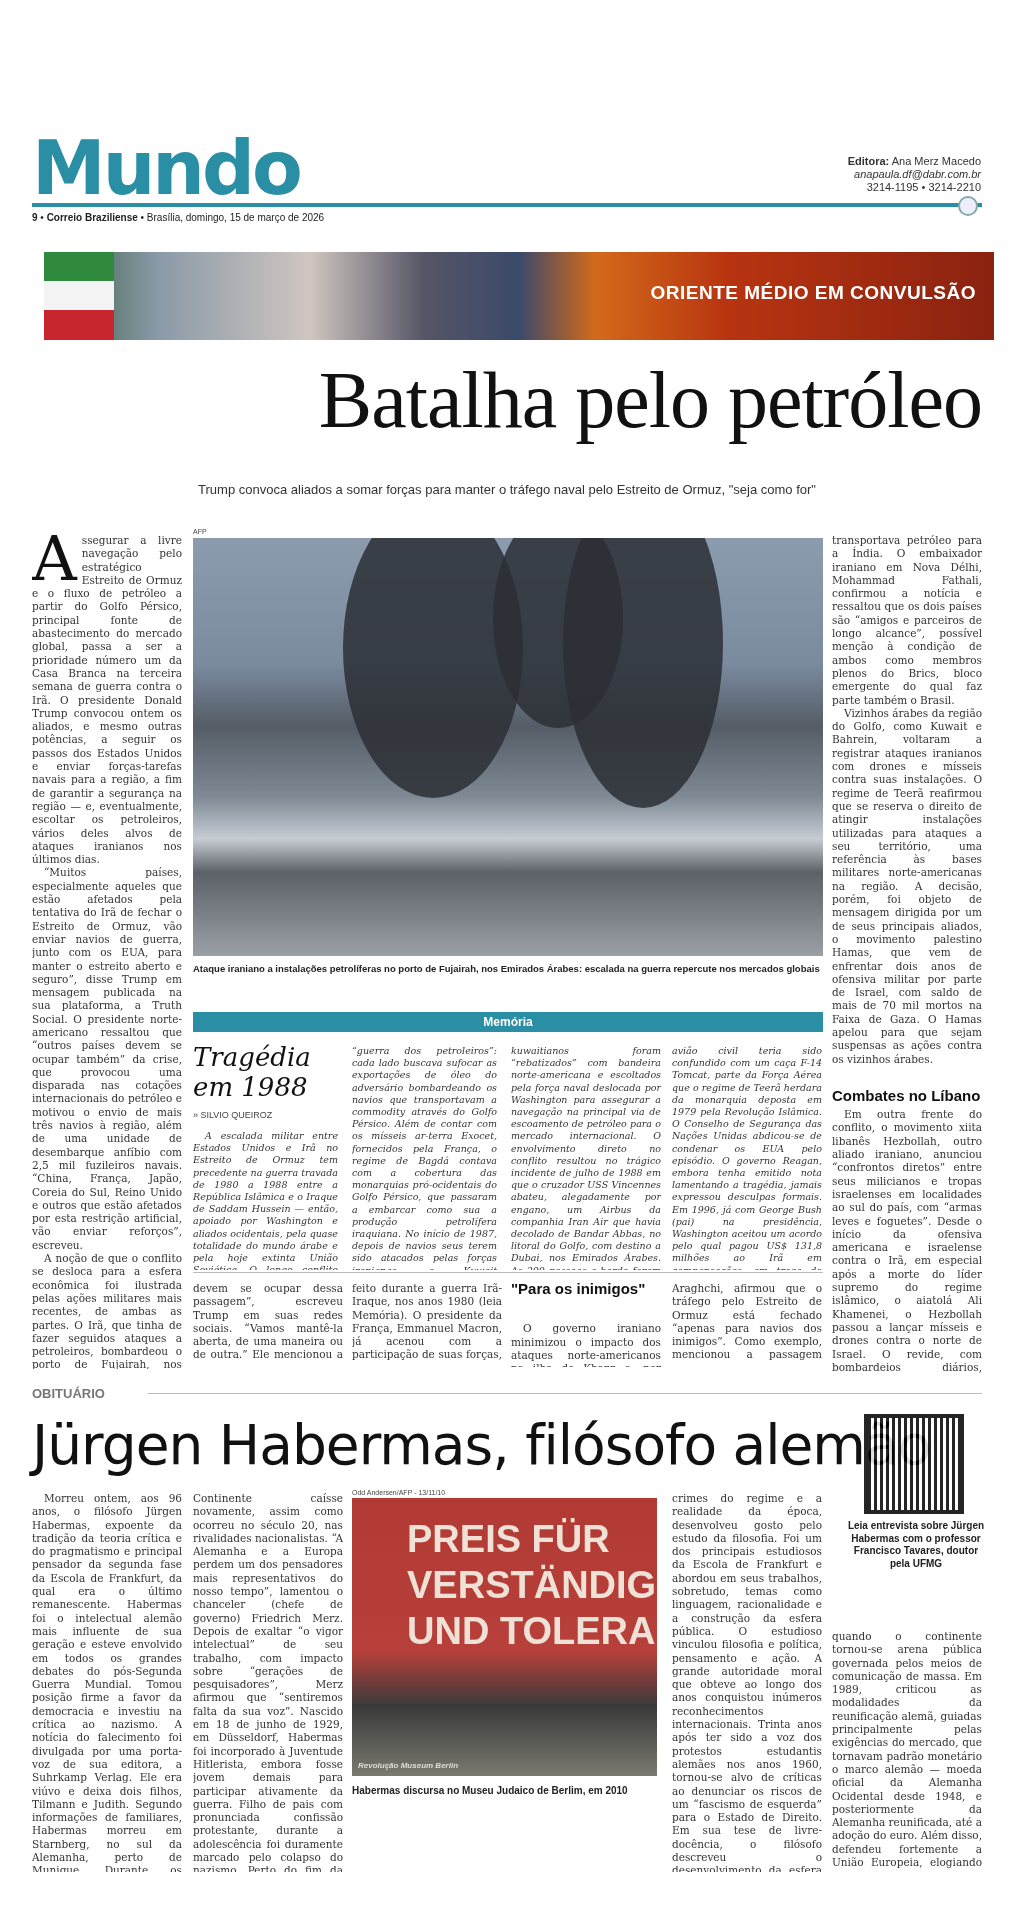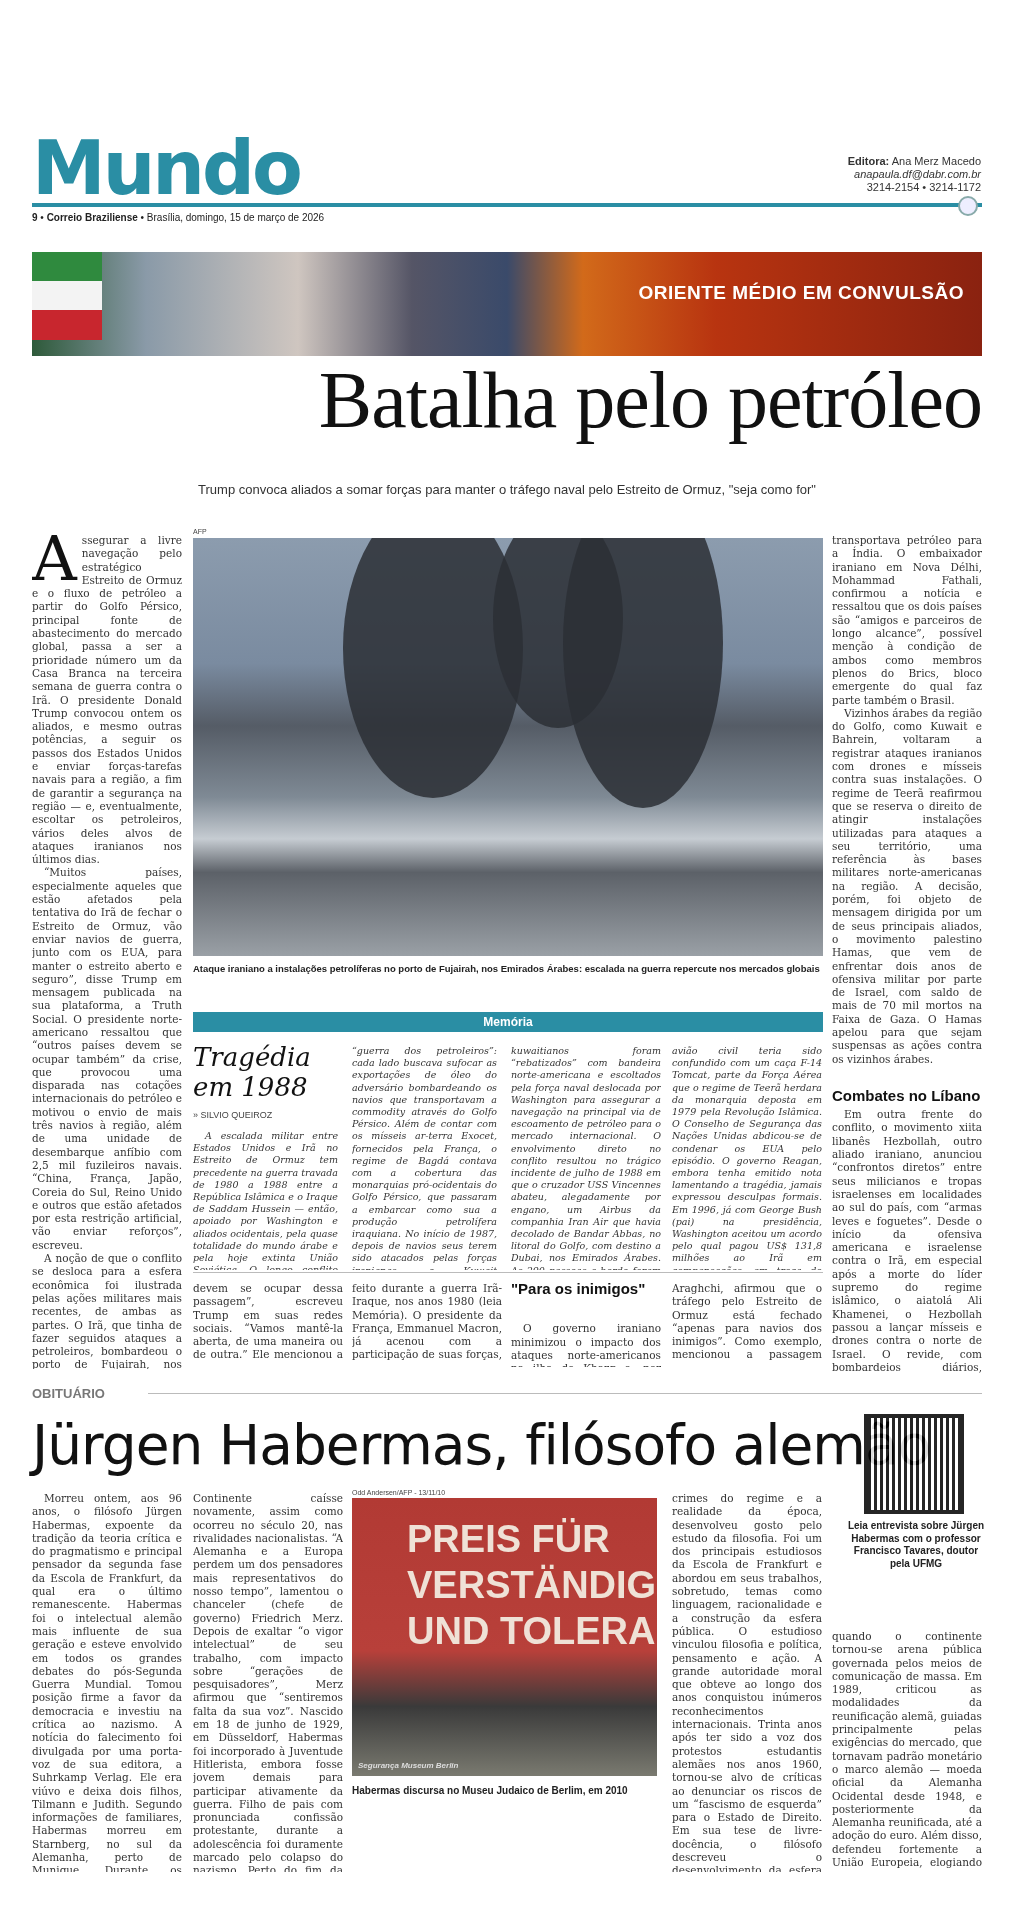--- a/index.html
+++ b/index.html
@@ -5,21 +5,21 @@
 *{box-sizing:border-box;margin:0;padding:0}
 body{width:1011px;height:1913px;background:#fff;font-family:"DejaVu Serif",serif;color:#222;position:relative;overflow:hidden}
 .abs{position:absolute}
 .mast{left:32px;top:128px;font-family:"DejaVu Sans",sans-serif;font-weight:bold;font-size:74px;color:#2a8ea4;letter-spacing:-3px;line-height:80px}
 .rule{left:32px;top:203px;width:950px;height:4px;background:#2a8ea4}
 .globe{left:958px;top:196px;width:20px;height:20px;border:2px solid #8aa;border-radius:50%;background:#eef}
 .editor{right:30px;top:155px;text-align:right;font-family:"Liberation Sans",sans-serif;font-size:11px;line-height:13px;color:#333}
 .editor .em{font-style:italic}
 .dateline{left:32px;top:212px;font-family:"Liberation Sans",sans-serif;font-size:10px;color:#222}
 .dateline b{font-weight:bold}
-.banner{left:32px;top:252px;width:950px;height:104px;background:linear-gradient(90deg,#2e5a3a 0%,#8a9aa8 12%,#cfc6c0 28%,#556 40%,#3a4a6a 50%,#d26a1a 58%,#b83410 72%,#8a2210 100%);overflow:hidden}
+.banner{left:44px;top:252px;width:950px;height:88px;background:linear-gradient(90deg,#2e5a3a 0%,#8a9aa8 12%,#cfc6c0 28%,#556 40%,#3a4a6a 50%,#d26a1a 58%,#b83410 72%,#8a2210 100%);overflow:hidden}
 .banner .flag{position:absolute;left:0;top:0;width:70px;height:88px;background:linear-gradient(#2f8a3e 0 33%,#f3f3f3 33% 66%,#c8262e 66%)}
 .banner .kicker{position:absolute;right:18px;top:30px;font-family:"Liberation Sans",sans-serif;font-weight:bold;font-size:19px;color:#fff;letter-spacing:.5px}
 .headline{left:32px;top:350px;width:950px;text-align:right;font-family:Liberation Serif, serif;font-size:80px;line-height:100px;color:#111;letter-spacing:-1px}
 .deck{left:32px;top:482px;width:950px;text-align:center;font-family:"Liberation Sans",sans-serif;font-size:13px;color:#333}
 .col{font-size:10.5px;line-height:13.3px;text-align:justify;color:#333;overflow:hidden}
 .dropcap{float:left;font-size:62px;line-height:50px;margin:0 5px 0 0;font-family:"DejaVu Serif",serif;color:#111}
 .photo1{left:193px;top:538px;width:630px;height:418px;background:linear-gradient(180deg,#8c9cae 0%,#7a8ba0 30%,#555c66 45%,#7f8a95 62%,#c6ccd2 72%,#5c6168 80%,#9aa0a6 100%);overflow:hidden}
 .photo1 .smoke{position:absolute;border-radius:50%;background:#2b2f35;opacity:.85}
 .credit1{left:193px;top:528px;font-size:7px;color:#444;font-family:"Liberation Sans",sans-serif}
 .cap1{left:193px;top:963px;width:630px;font-family:"Liberation Sans",sans-serif;font-weight:bold;font-size:9.5px;color:#222}
@@ -42,21 +42,21 @@
 .cap2{left:352px;top:1785px;font-family:"Liberation Sans",sans-serif;font-weight:bold;font-size:10px;color:#222}
 p{text-indent:12px}
 </style>
 </head>
 <body>
 
 <div class="abs mast">Mundo</div>
 <div class="abs editor">
   <div><b>Editora:</b> <span>Ana Merz Macedo</span></div>
   <div class="em">anapaula.df@dabr.com.br</div>
-  <div>3214-2154 • 3214-1172</div>
+  <div>3214-1195 • 3214-2210</div>
 </div>
 <div class="abs rule"></div>
 <div class="abs globe"></div>
 <div class="abs dateline">
   <b>9</b> • <b>Correio Braziliense</b> <span>• Brasília, domingo, 15 de março de 2026</span>
 </div>
 
 <div class="abs banner">
   <div class="flag"></div>
   <div class="kicker">ORIENTE MÉDIO EM CONVULSÃO</div>
@@ -128,21 +128,21 @@
 
 <div class="abs col" style="left:32px;top:1492px;width:150px;height:380px">
     <p>Morreu ontem, aos 96 anos, o filósofo Jürgen Habermas, expoente da tradição da teoria crítica e do pragmatismo e principal pensador da segunda fase da Escola de Frankfurt, da qual era o último remanescente. Habermas foi o intelectual alemão mais influente de sua geração e esteve envolvido em todos os grandes debates do pós-Segunda Guerra Mundial. Tomou posição firme a favor da democracia e investiu na crítica ao nazismo. A notícia do falecimento foi divulgada por uma porta-voz de sua editora, a Suhrkamp Verlag. Ele era viúvo e deixa dois filhos, Tilmann e Judith. Segundo informações de familiares, Habermas morreu em Starnberg, no sul da Alemanha, perto de Munique. Durante os últimos anos de vida, dedicou seu tempo a promover um projeto federal europeu, a fim de evitar que o Velho</p>
   </div>
 <div class="abs col" style="left:193px;top:1492px;width:150px;height:380px">
     <p style="text-indent:0">Continente caísse novamente, assim como ocorreu no século 20, nas rivalidades nacionalistas. “A Alemanha e a Europa perdem um dos pensadores mais representativos do nosso tempo”, lamentou o chanceler (chefe de governo) Friedrich Merz. Depois de exaltar “o vigor intelectual” de seu trabalho, com impacto sobre “gerações de pesquisadores”, Merz afirmou que “sentiremos falta da sua voz”. Nascido em 18 de junho de 1929, em Düsseldorf, Habermas foi incorporado à Juventude Hitlerista, embora fosse jovem demais para participar ativamente da guerra. Filho de pais com pronunciada confissão protestante, durante a adolescência foi duramente marcado pelo colapso do nazismo. Perto do fim da guerra, conseguiu esconder-se da polícia para fugir do alistamento na Wehrmacht, o exército do III Reich. Após descobrir os</p>
   </div>
 <div class="abs credit2">Odd Andersen/AFP - 13/11/10</div>
 <div class="abs photo2">
   <div class="sign" style="white-space:normal;width:330px">PREIS FÜR VERSTÄNDIGUNG UND TOLERANZ</div>
-  <div class="tag">Segurança Museum Berlin</div>
+  <div class="tag">Revolução Museum Berlin</div>
 </div>
 <div class="abs cap2">Habermas discursa no Museu Judaico de Berlim, em 2010</div>
 <div class="abs col" style="left:672px;top:1492px;width:150px;height:380px">
     <p style="text-indent:0">crimes do regime e a realidade da época, desenvolveu gosto pelo estudo da filosofia. Foi um dos principais estudiosos da Escola de Frankfurt e abordou em seus trabalhos, sobretudo, temas como linguagem, racionalidade e a construção da esfera pública. O estudioso vinculou filosofia e política, pensamento e ação. A grande autoridade moral que obteve ao longo dos anos conquistou inúmeros reconhecimentos internacionais. Trinta anos após ter sido a voz dos protestos estudantis alemães nos anos 1960, tornou-se alvo de críticas ao denunciar os riscos de um “fascismo de esquerda” para o Estado de Direito. Em sua tese de livre-docência, o filósofo descreveu o desenvolvimento da esfera pública. Englobou em seu estudo desde a Europa do século 18 até o século 20,</p>
   </div>
 <div class="abs col" style="left:832px;top:1630px;width:150px;height:240px">
     <p style="text-indent:0">quando o continente tornou-se arena pública governada pelos meios de comunicação de massa. Em 1989, criticou as modalidades da reunificação alemã, guiadas principalmente pelas exigências do mercado, que tornavam padrão monetário o marco alemão — moeda oficial da Alemanha Ocidental desde 1948, e posteriormente da Alemanha reunificada, até a adoção do euro. Além disso, defendeu fortemente a União Europeia, elogiando a busca pela integração política do bloco.</p>
   </div>
 
 </body></html>

